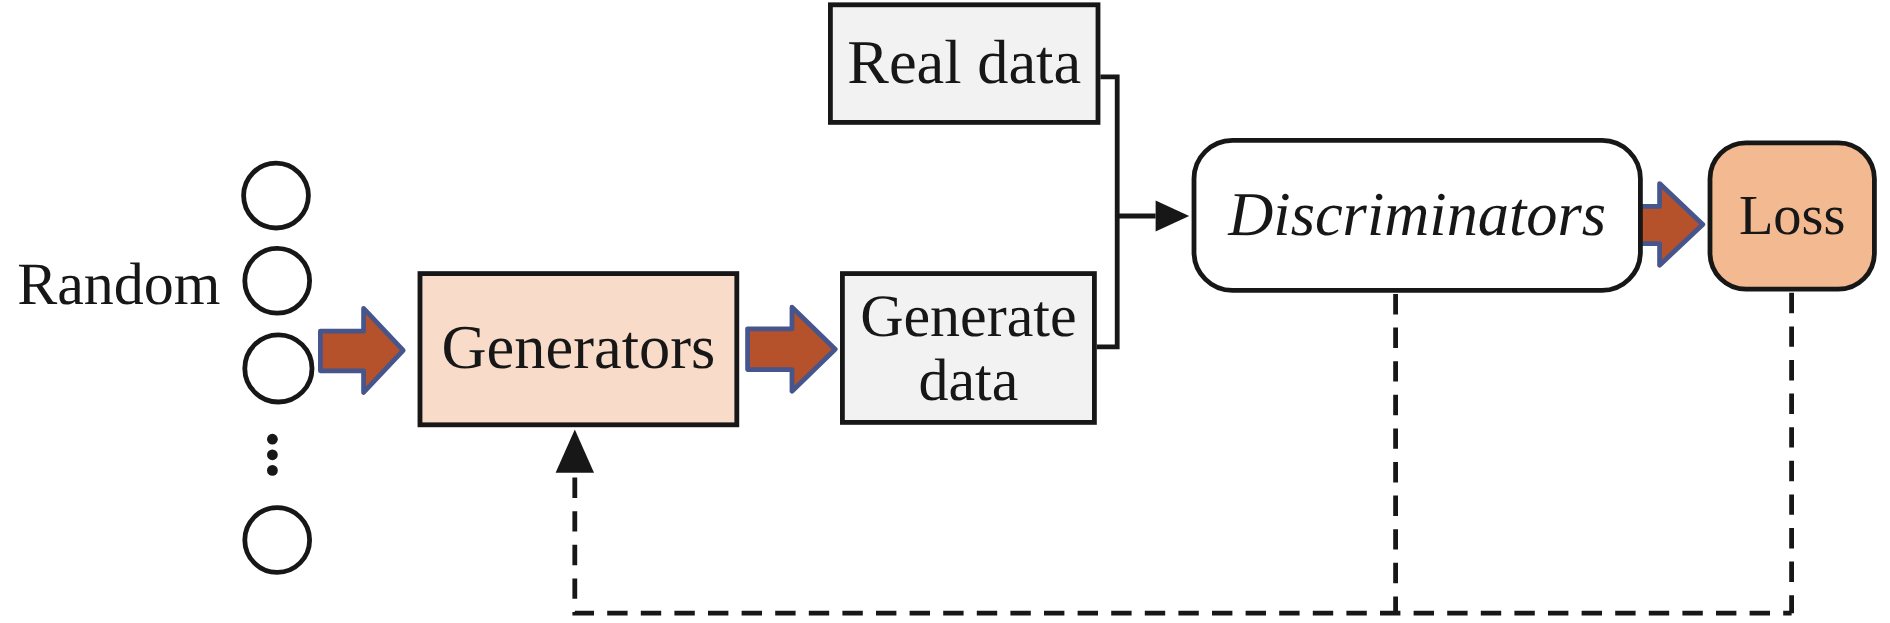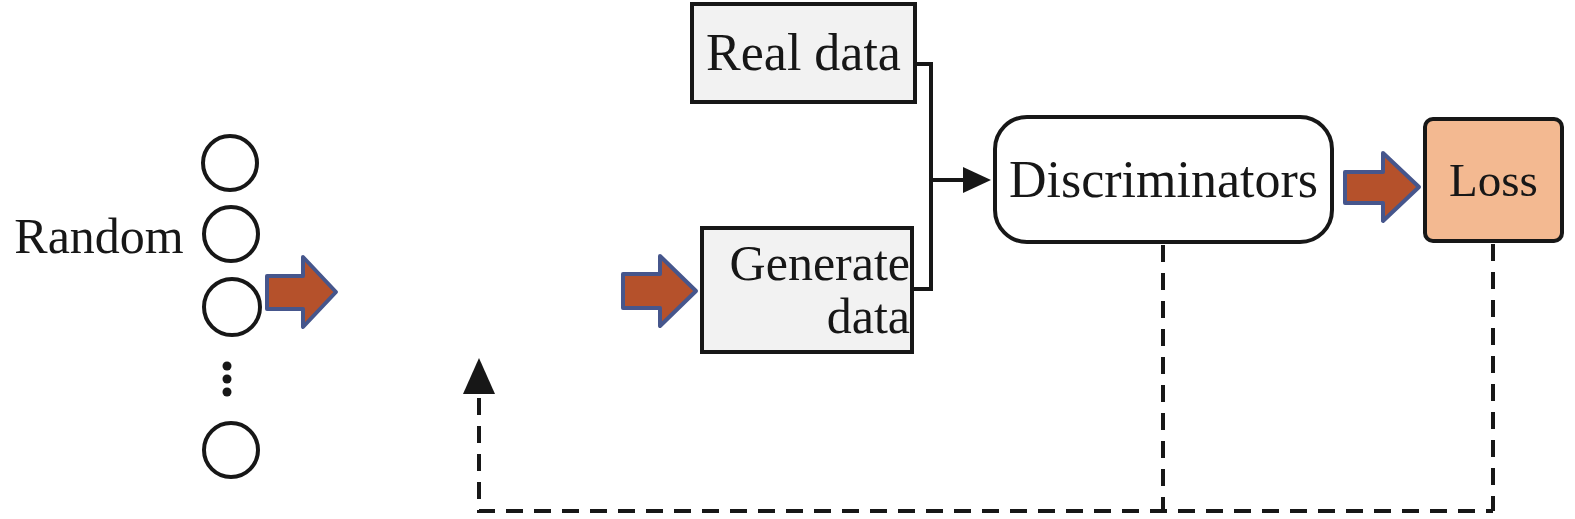--- a/index.html
+++ b/index.html
@@ -34,29 +34,29 @@
   .box-generators{
     left:348px;top:226px;width:268px;height:130px;
     background:#F8DBC9;font-size:52px;
   }
   .box-real-data{
     left:690px;top:2px;width:227px;height:102px;
     background:#F2F2F2;font-size:52px;
   }
   .box-generate-data{
     left:700px;top:226px;width:214px;height:128px;
-    background:#F2F2F2;font-size:50px;line-height:53px;align-items:flex-end;
+    background:#F2F2F2;font-size:50px;line-height:53px;
   }
   .box-discriminators{
-    left:993px;top:115px;width:341px;height:129px;
-    background:#FFFFFF;font-size:52px;border-radius:34px;
+    left:993px;top:115px;width:376px;height:129px;
+    background:#FFFFFF;font-size:52px;border-radius:34px;font-style:italic;
   }
   .box-loss-error{
     left:1423px;top:117px;width:141px;height:126px;
-    background:#F3B991;font-size:47px;line-height:52px;border-radius:10px;
+    background:#F3B991;font-size:47px;line-height:52px;border-radius:32px;
   }
   .label-random{
     position:absolute;
     left:0;top:203px;width:198px;
     font-size:50px;line-height:67px;
     text-align:center;
   }
 </style>
 </head>
 <body>
@@ -88,20 +88,23 @@
     <polygon class="solid-head" points="463,394 479,358 495,394"></polygon>
     <path class="dashed-wire" d="M479,398 L479,511 L1493,511"></path>
     <line class="dashed-wire" x1="1163" y1="245" x2="1163" y2="511"></line>
     <line class="dashed-wire" x1="1493" y1="244" x2="1493" y2="511"></line>
   </svg>
 
   <div class="label-random">
     <span>Random</span><br>
   </div>
 
+  <div class="box box-generators">
+    <span>Generators</span>
+  </div>
 
   <div class="box box-real-data">
     <span>Real data</span>
   </div>
 
   <div class="box box-generate-data">
     <span>Generate</span>
     <span>data</span>
   </div>
 

